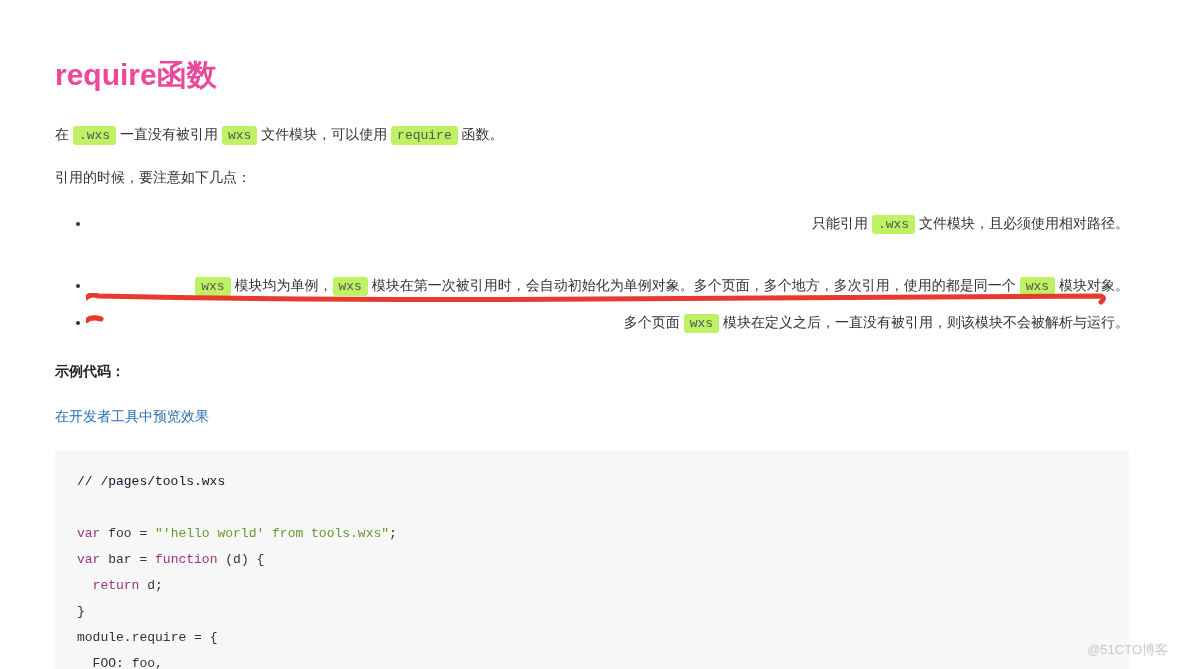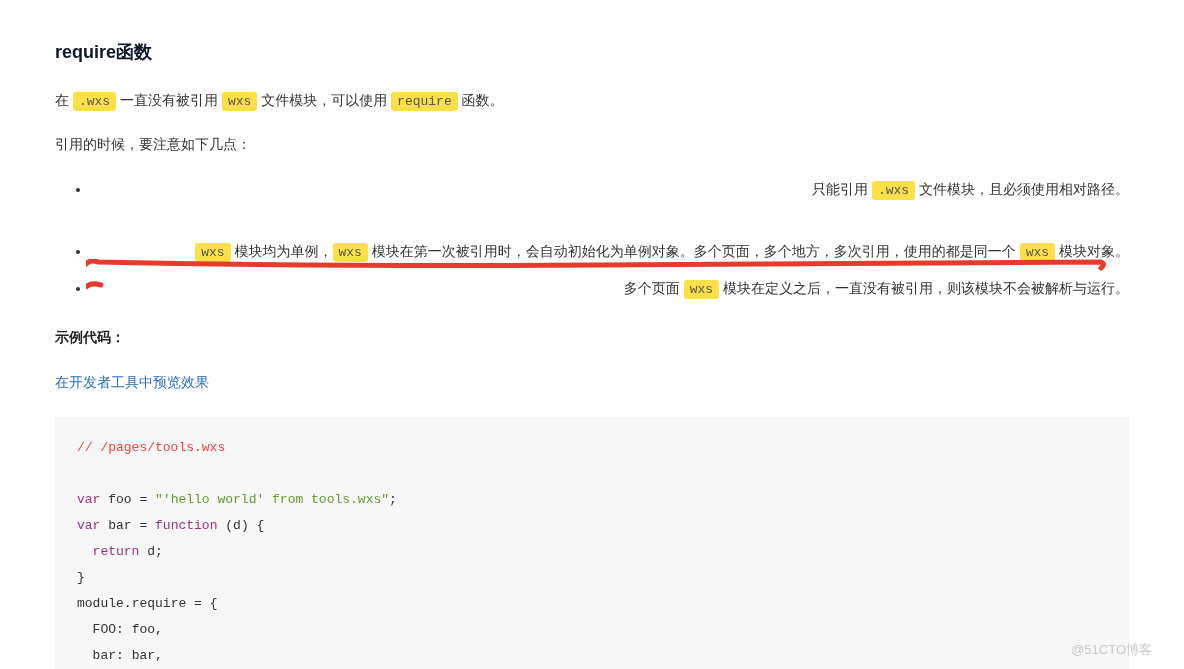--- a/index.html
+++ b/index.html
@@ -9,32 +9,32 @@
     }
     body {
       font-family: -apple-system, BlinkMacSystemFont, "Segoe UI", "PingFang SC", "Microsoft YaHei", sans-serif;
       font-size: 14px;
       color: #333;
       background: #fff;
       padding: 20px 55px;
       line-height: 1.8;
     }
     h2 {
-      font-size: 18px;
+      font-size: 30px;
       font-weight: 600;
-      color: #0f172a;
-      margin-top: 16px;
+      color: #ec4899;
+      margin-top: 28px;
       margin-bottom: 20px;
     }
     p {
       margin-bottom: 18px;
       color: #333;
     }
     code.inline {
-      background: #fde047;
+      background: #bef264;
       padding: 2px 6px;
       border-radius: 3px;
       font-family: Consolas, Monaco, "Courier New", monospace;
       font-size: 13px;
       color: #555;
     }
     ul {
       padding-left: 36px;
       margin-bottom: 22px;
       text-align: right;
@@ -69,28 +69,28 @@
     pre.code-block {
       background: #f7f7f7;
       padding: 18px 22px;
       font-family: Consolas, Monaco, "Courier New", monospace;
       font-size: 13px;
       line-height: 2.0;
       overflow-x: auto;
       color: #333;
       white-space: pre;
     }
-    .tok-comment { color: #ef4444; }
+    .tok-comment { color: #0f172a; }
     .tok-keyword { color: #9b3383; }
     .tok-string { color: #639a2f; }
     .tok-punct { color: #333; }
     .tok-ident { color: #333; }
     .watermark {
       position: fixed;
-      right: 32px;
+      right: 16px;
       bottom: 8px;
       color: #c8c8c8;
       font-size: 13px;
     }
   </style>
 </head>
 <body>
 
 
 

